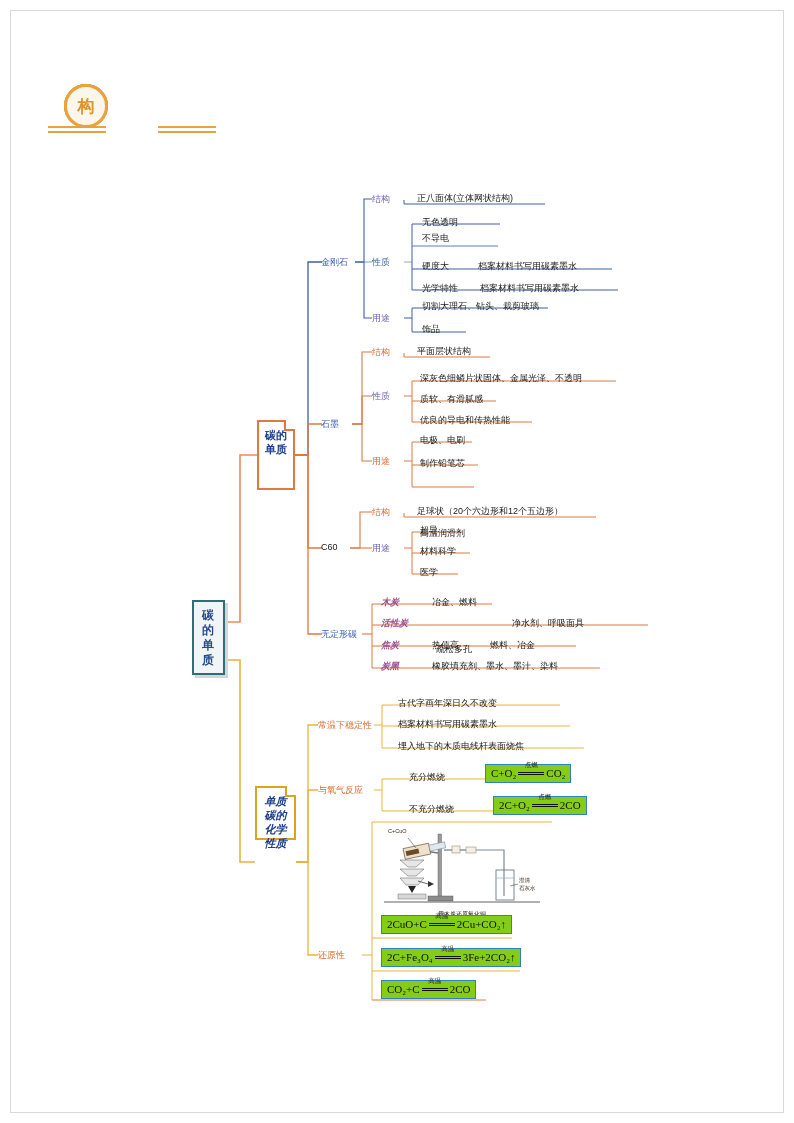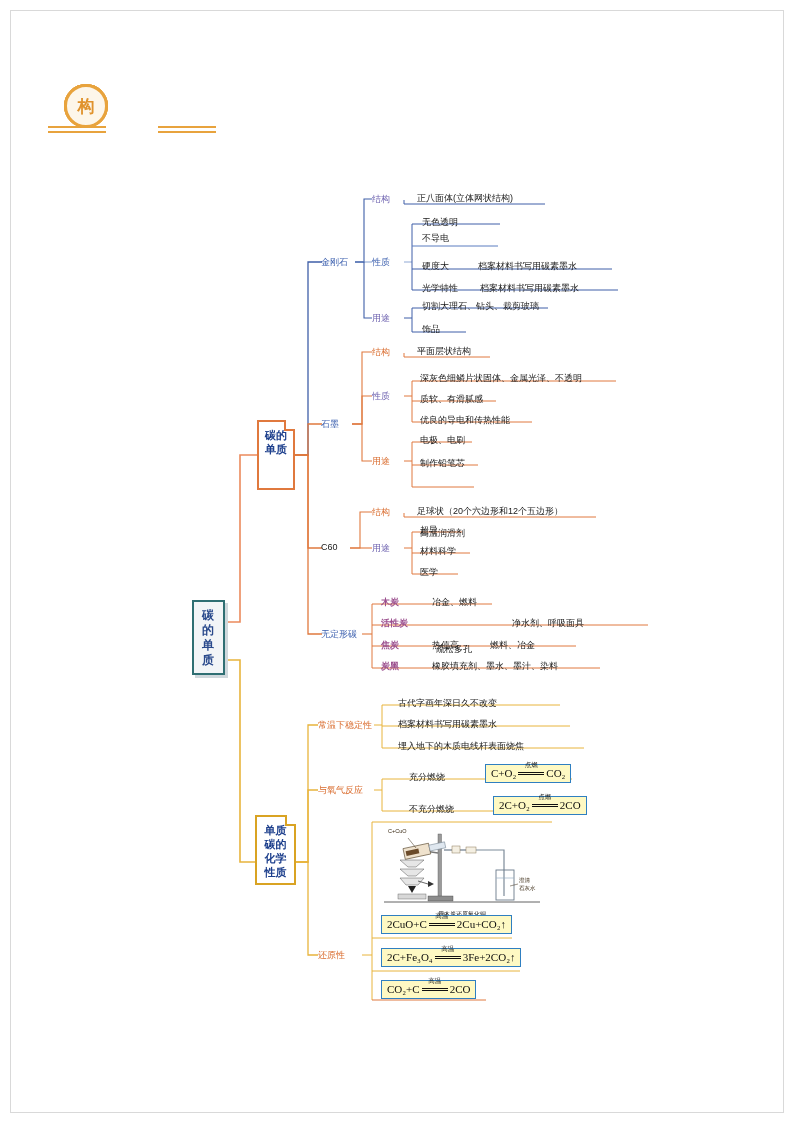--- a/index.html
+++ b/index.html
@@ -60,27 +60,27 @@
   }
   .fold-node.gold .corner { border-left-color:#d9a323; border-bottom-color:#d9a323; }
 
   
   .lbl { position:absolute; font-size:9px; white-space:nowrap; }
   .lbl.blue   { color:#3b5fae; }
   .lbl.violet { color:#6b5fae; }
   .lbl.orange { color:#d96a2b; }
   .lbl.plum   { color:#9b4f8e; }
   .lbl.dark   { color:#1a1a1a; }
-  .lbl.b { font-weight:bold; }
+  .lbl.b { font-weight:bold;font-style:italic; }
 
   .leaf { position:absolute; font-size:9px; color:#1a1a1a; white-space:nowrap; }
 
   
   .fbox {
-    position:absolute; border:1.3px solid #2f7fc1; background:#fef9c3;
+    position:absolute; border:1.3px solid #2f7fc1; background:#84cc16;
     font-family:"Liberation Serif","DejaVu Serif",serif;
     font-size:11px; color:#0d0d0d; padding:2px 5px 3px 5px; white-space:nowrap;
     line-height:12px;
   }
   .fbox .rxn { position:relative; display:inline-block; padding:0 2px; }
   .fbox .cond {
     position:absolute; left:50%; transform:translateX(-50%);
     top:-8px; font-size:6.5px; font-family:"Liberation Sans",sans-serif; color:#111;
     white-space:nowrap;
   }
@@ -202,21 +202,21 @@
 
 <div class="node root-node" style="left:192px; top:600px; width:33px;">
   <span>碳的单质</span>
 </div>
 
 <div class="fold-node" style="left:257px; top:420px; width:38px; height:70px;">
   <div class="corner"></div>
   <span>碳的单质</span>
 </div>
 
-<div class="fold-node gold" style="left:255px; top:815px; width:41px; height:70px;">
+<div class="fold-node gold" style="left:255px; top:786px; width:41px; height:54px;font-style:italic;">
   <div class="corner"></div>
   <span>单质碳的化学性质</span>
 </div>
 
 <div class="lbl blue" style="left:321px; top:256px;">金刚石</div>
 <div class="lbl violet" style="left:372px; top:193px;">结构</div>
 <div class="lbl blue" style="left:372px; top:256px;">性质</div>
 <div class="lbl violet" style="left:372px; top:312px;">用途</div>
 
 <div class="leaf" style="left:417px; top:192px;">正八面体(立体网状结构)</div>

